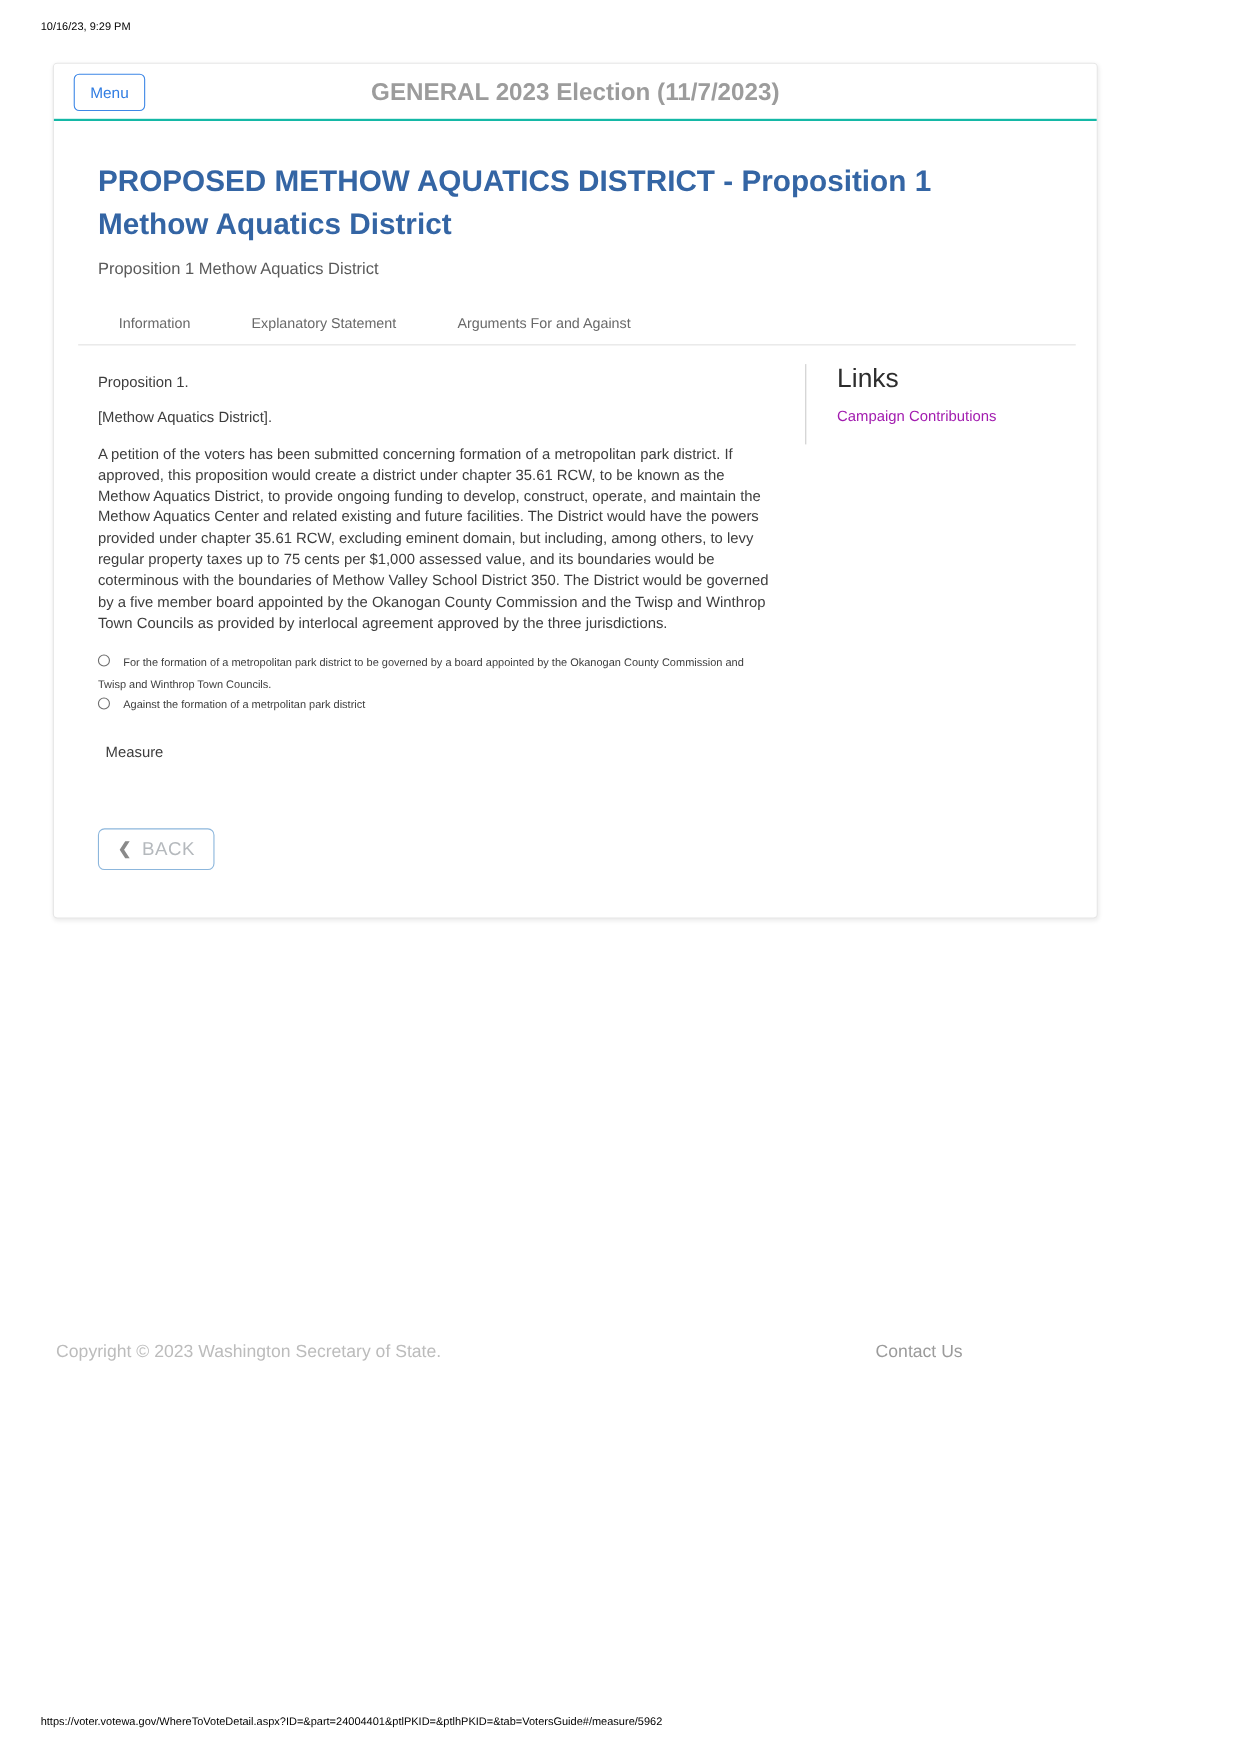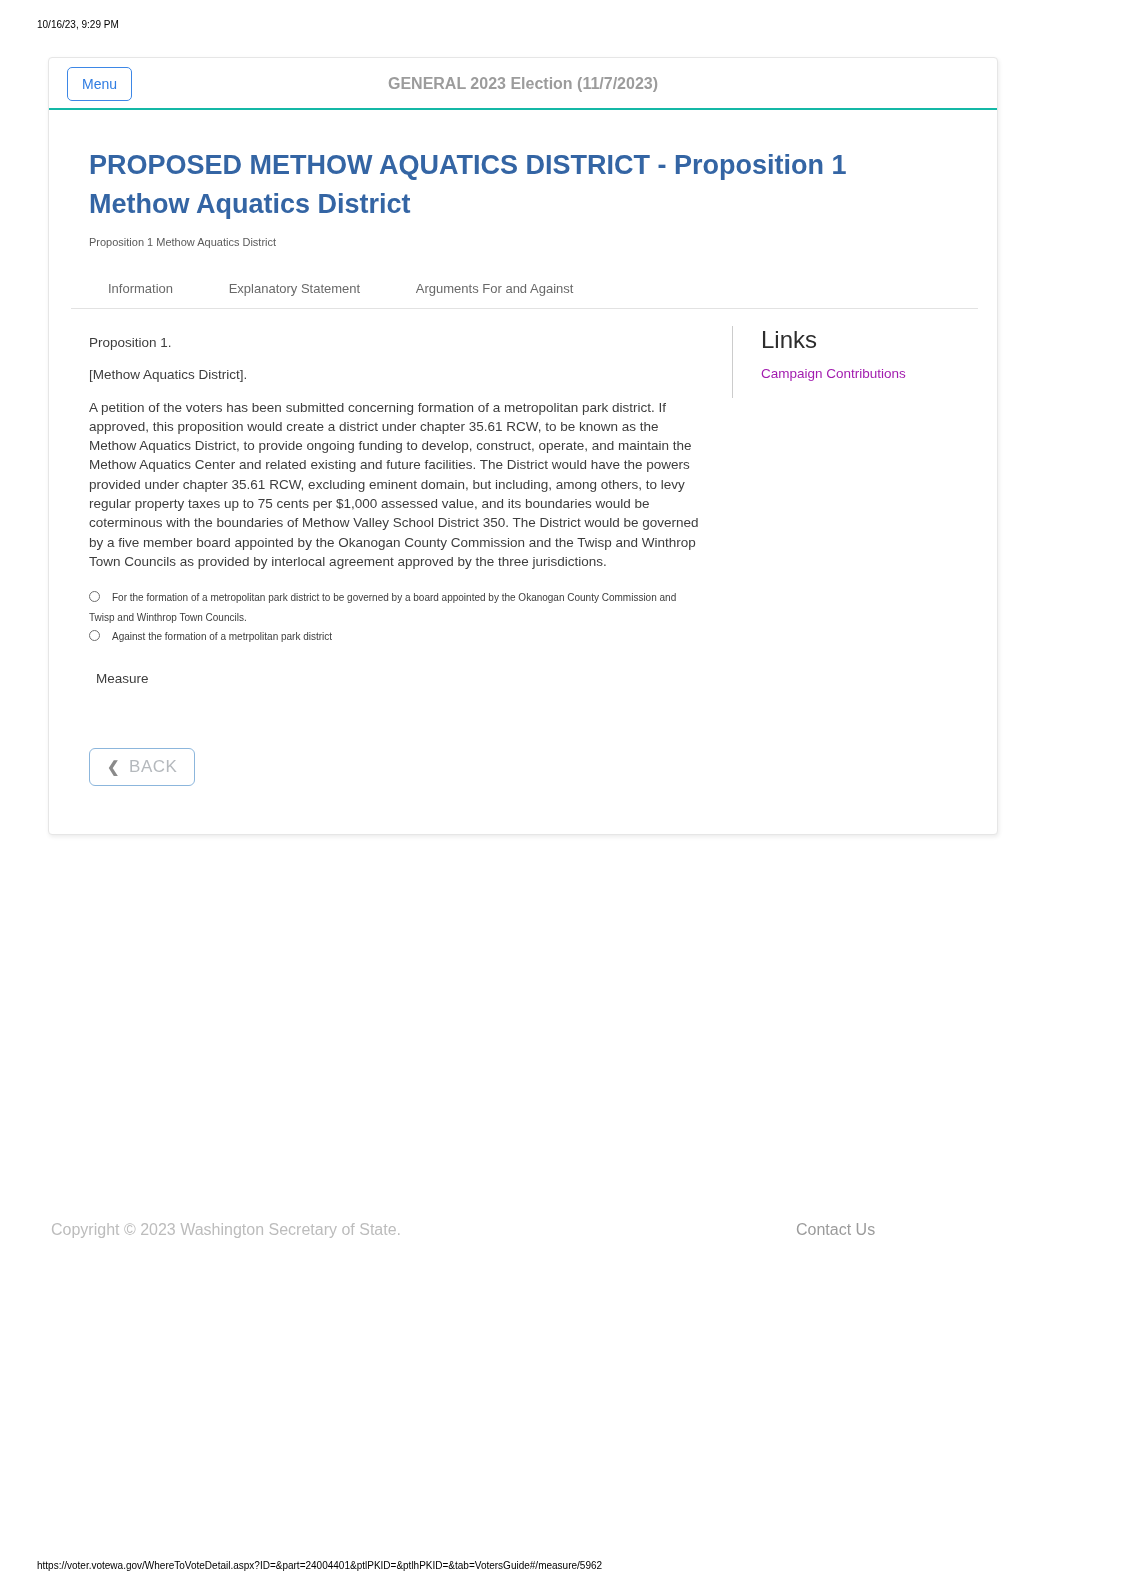--- a/index.html
+++ b/index.html
@@ -27,28 +27,28 @@
     box-shadow: 1px 2px 4px rgba(0,0,0,0.08);
   }
   .card-header { position: relative; height: 52px; border-bottom: 2px solid #14b8a6; }
   .menu-btn {
     position: absolute; left: 18px; top: 9px; height: 34px; padding: 0 14px;
     background: #fff; border: 1px solid #3d87e6; border-radius: 5px;
     color: #2f7ce2; font-size: 14px; font-family: inherit; cursor: pointer;
   }
   .election-title {
     text-align: center; line-height: 51px;
-    font-size: 16px; font-weight: bold; color: #9c9c9c;
+    font-size: 22px; font-weight: bold; color: #9c9c9c;
   }
 
   .card-body { padding: 36px 0 0 40px; }
 
   .measure-title { font-size: 27px; font-weight: bold; color: #3465a4; line-height: 39px; width: 900px; }
   .measure-title span { display: block; }
-  .measure-subtitle { margin-top: 12px; font-size: 11px; color: #5a5a5a; }
+  .measure-subtitle { margin-top: 12px; font-size: 15px; color: #5a5a5a; }
 
   .tabs {
     margin-left: -18px; margin-top: 33px; width: 907px;
     padding-left: 37px; padding-bottom: 12px;
     border-bottom: 1px solid #e2e2e2;
     font-size: 13px; color: #696969;
   }
   .tab { display: inline-block; cursor: pointer; }
   .tab + .tab { margin-left: 52px; }
 

